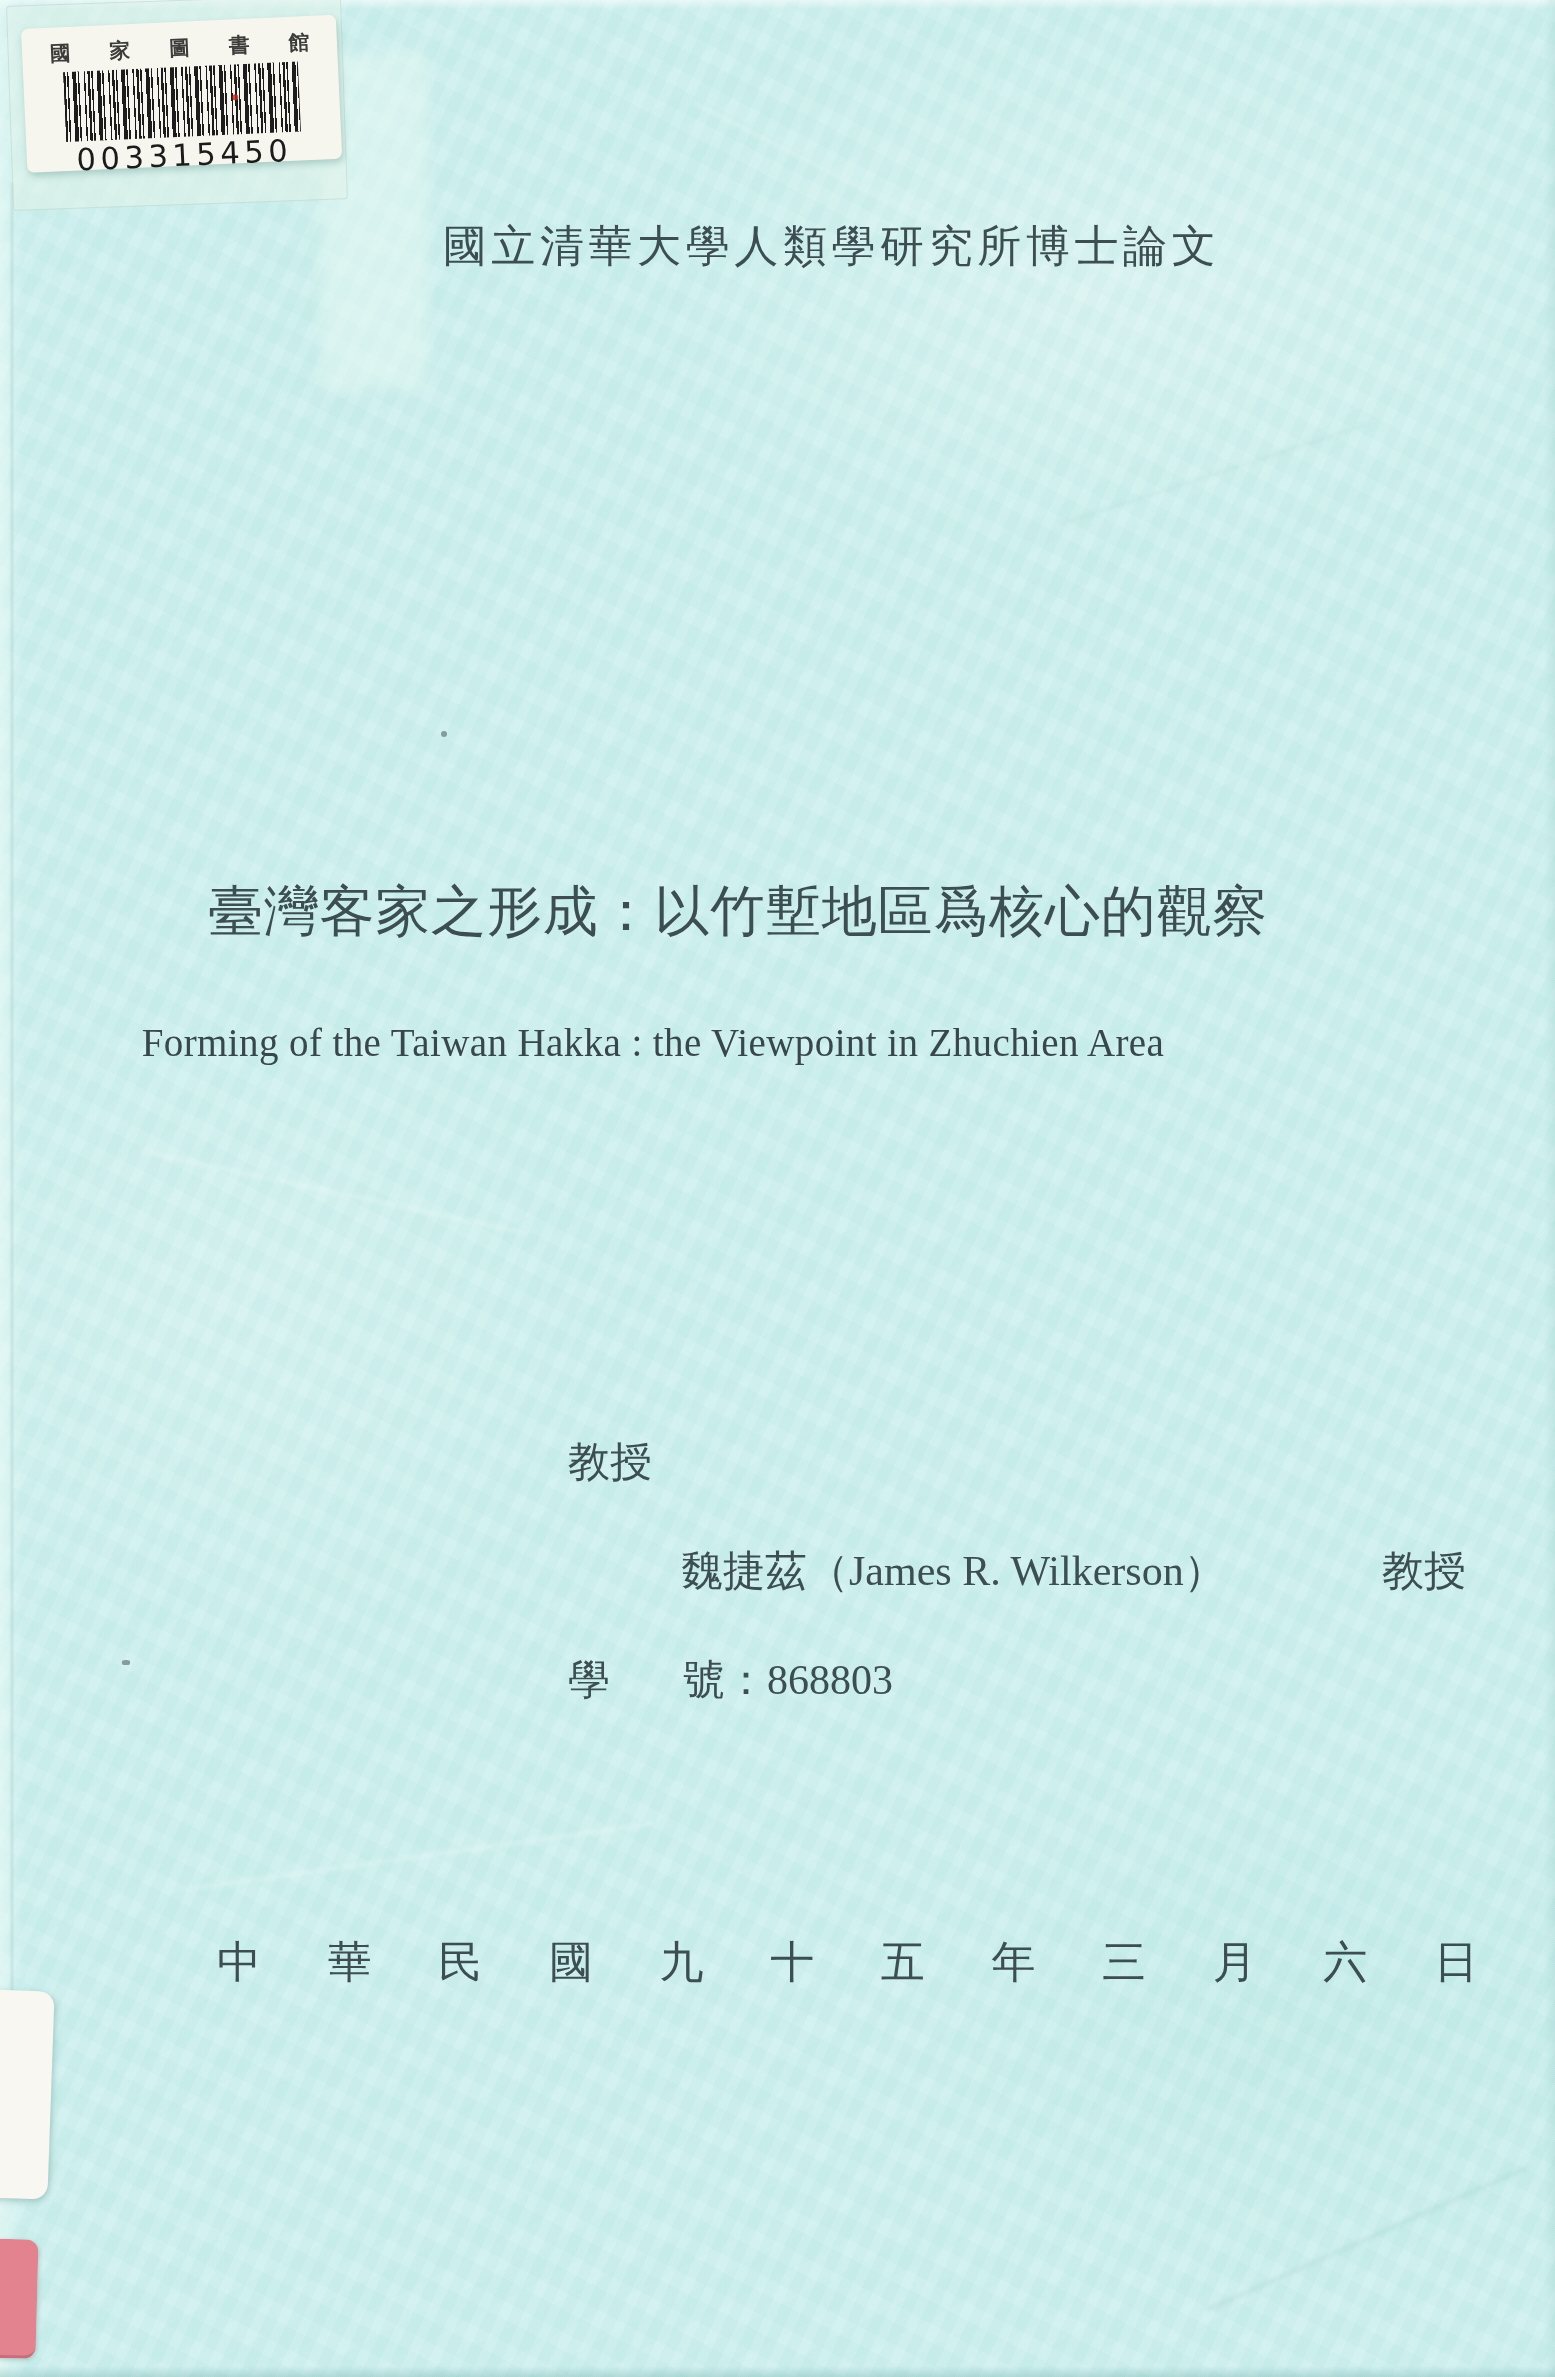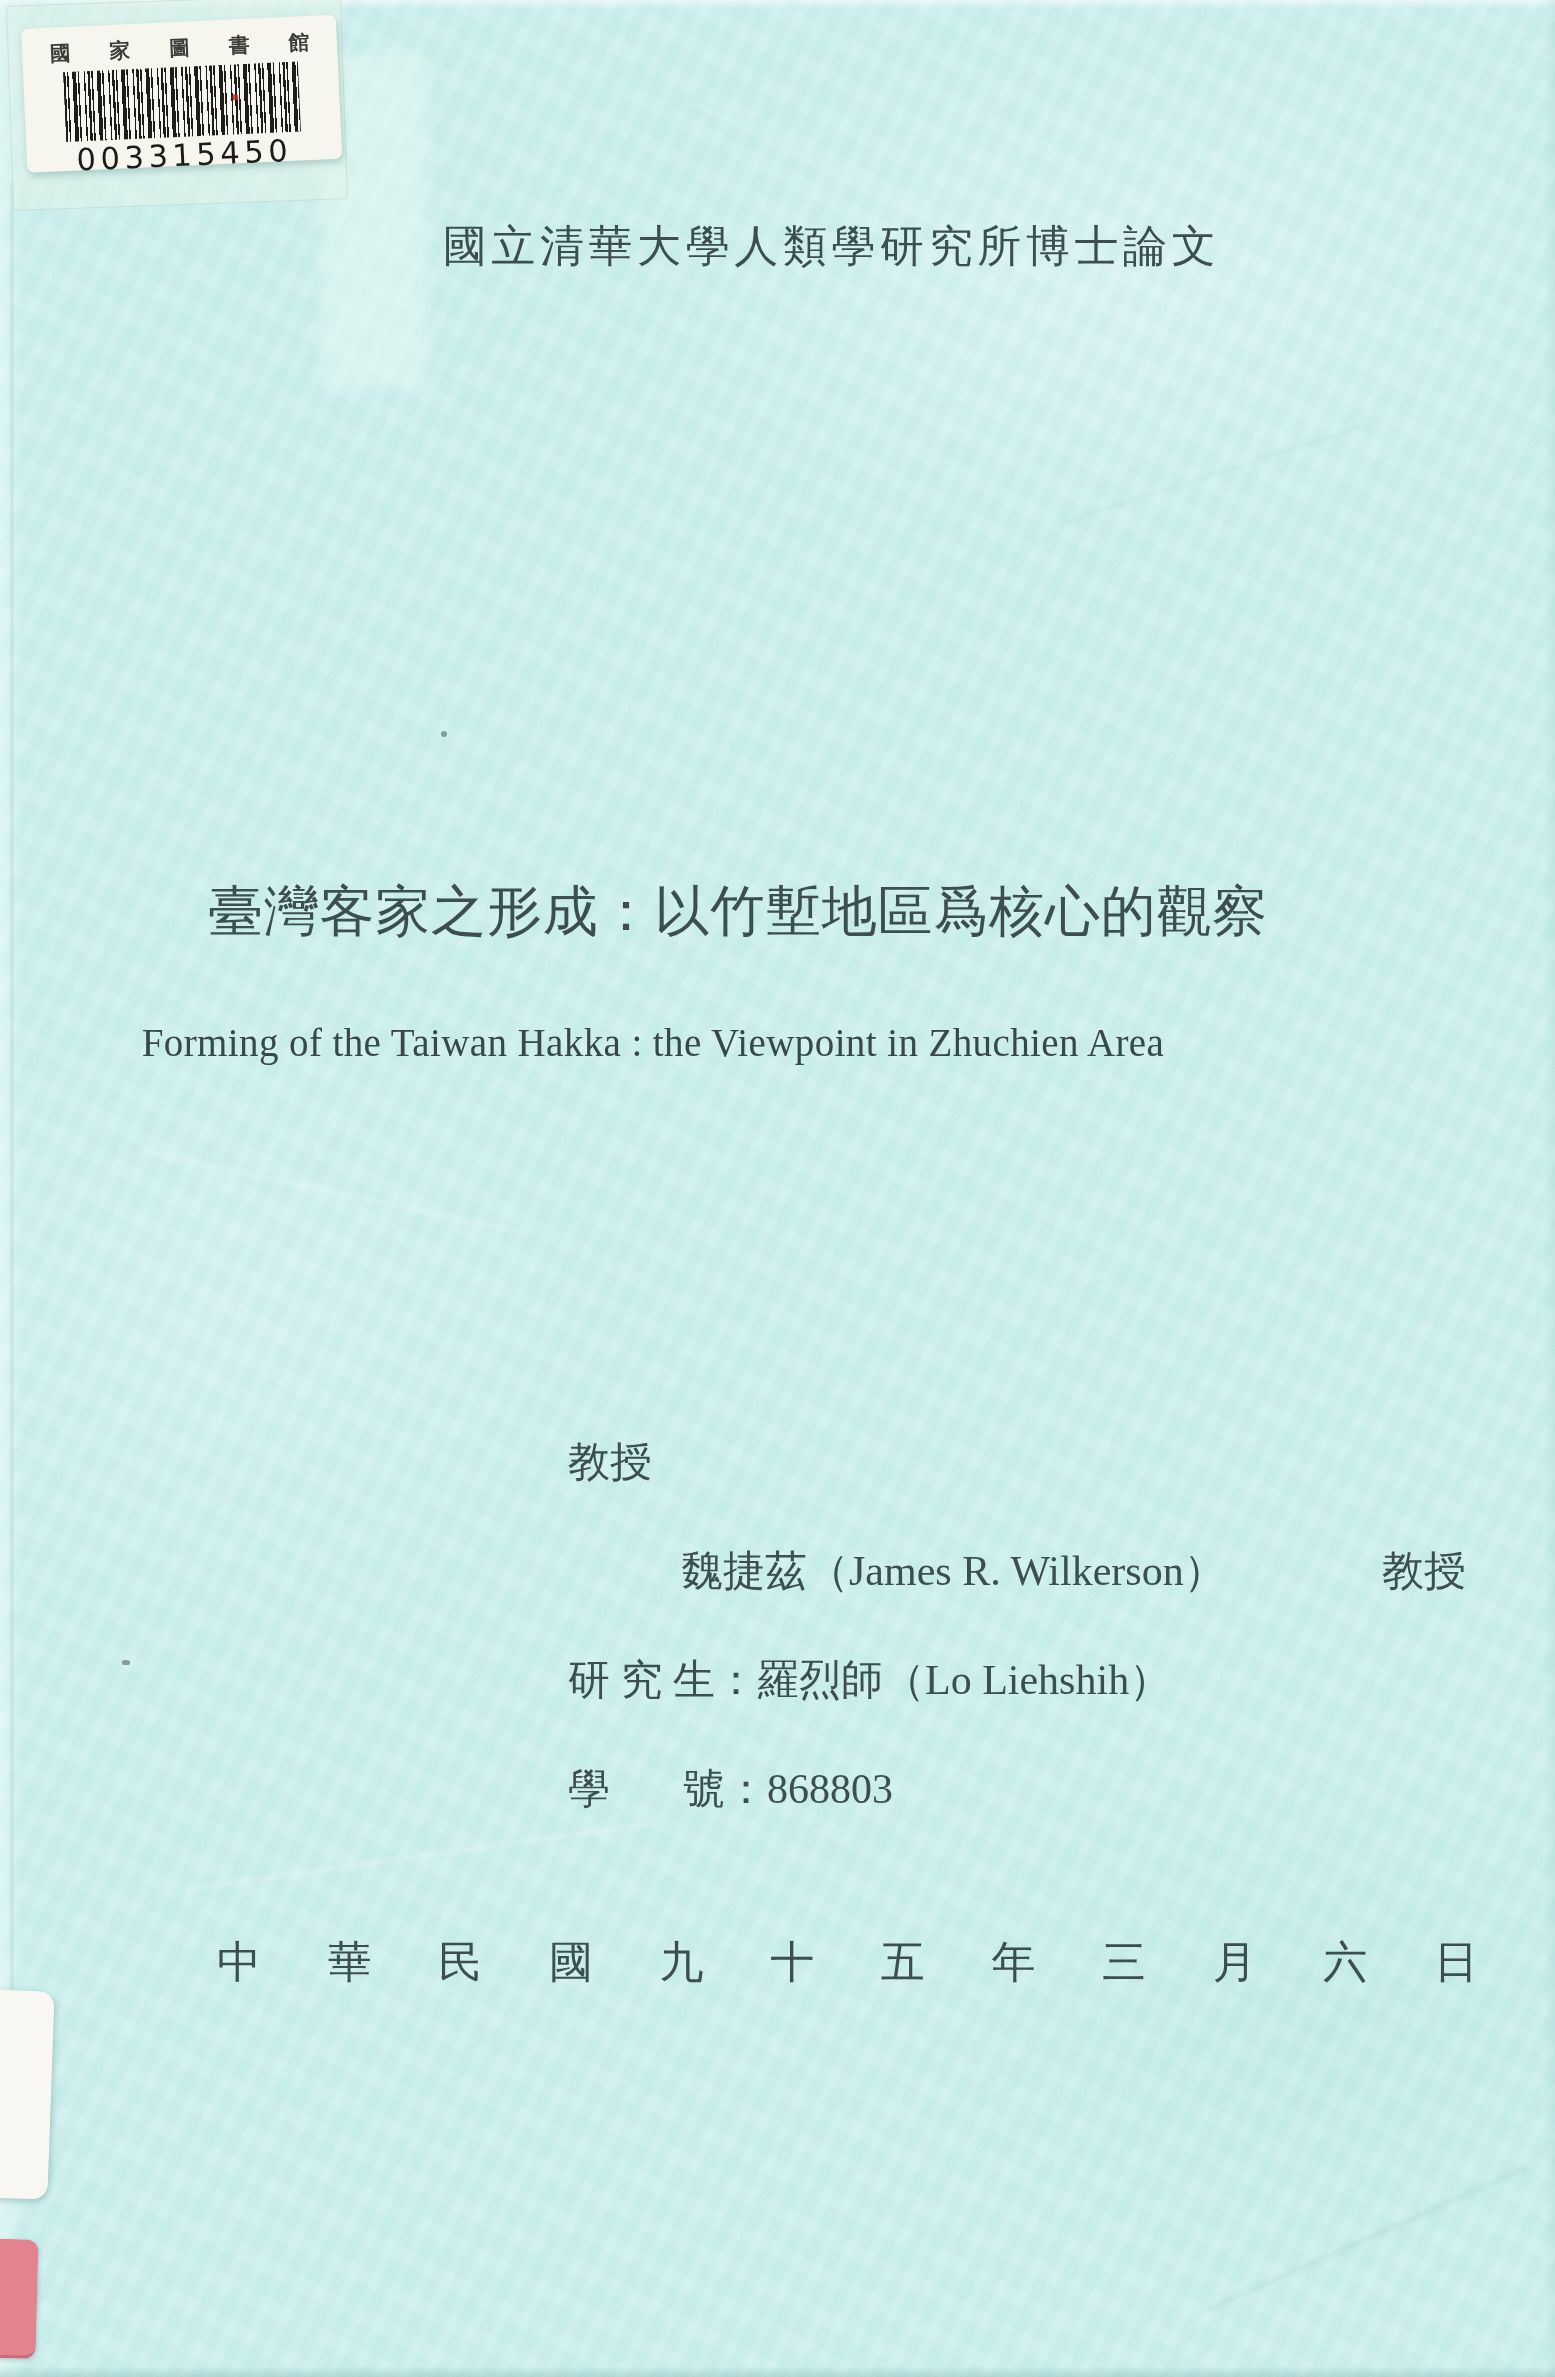--- a/index.html
+++ b/index.html
@@ -115,23 +115,20 @@
 
   <div class="credits">
     <div class="credit-line justify">
       <span>教授</span>
     </div>
     <div class="credit-line justify">
       <span class="indent2">魏捷茲（James R. Wilkerson）</span>
       <span>教授</span>
     </div>
     <div class="credit-line">
-      <span>研 究 生：羅烈師（Lo Liehshih）</span>
-    </div>
-    <div class="credit-line">
       <span>學</span>
       <span class="id-rest">號：868803</span>
     </div>
   </div>
 
   <div class="date-line">
     <span>中</span>
     <span>華</span>
     <span>民</span>
     <span>國</span>

